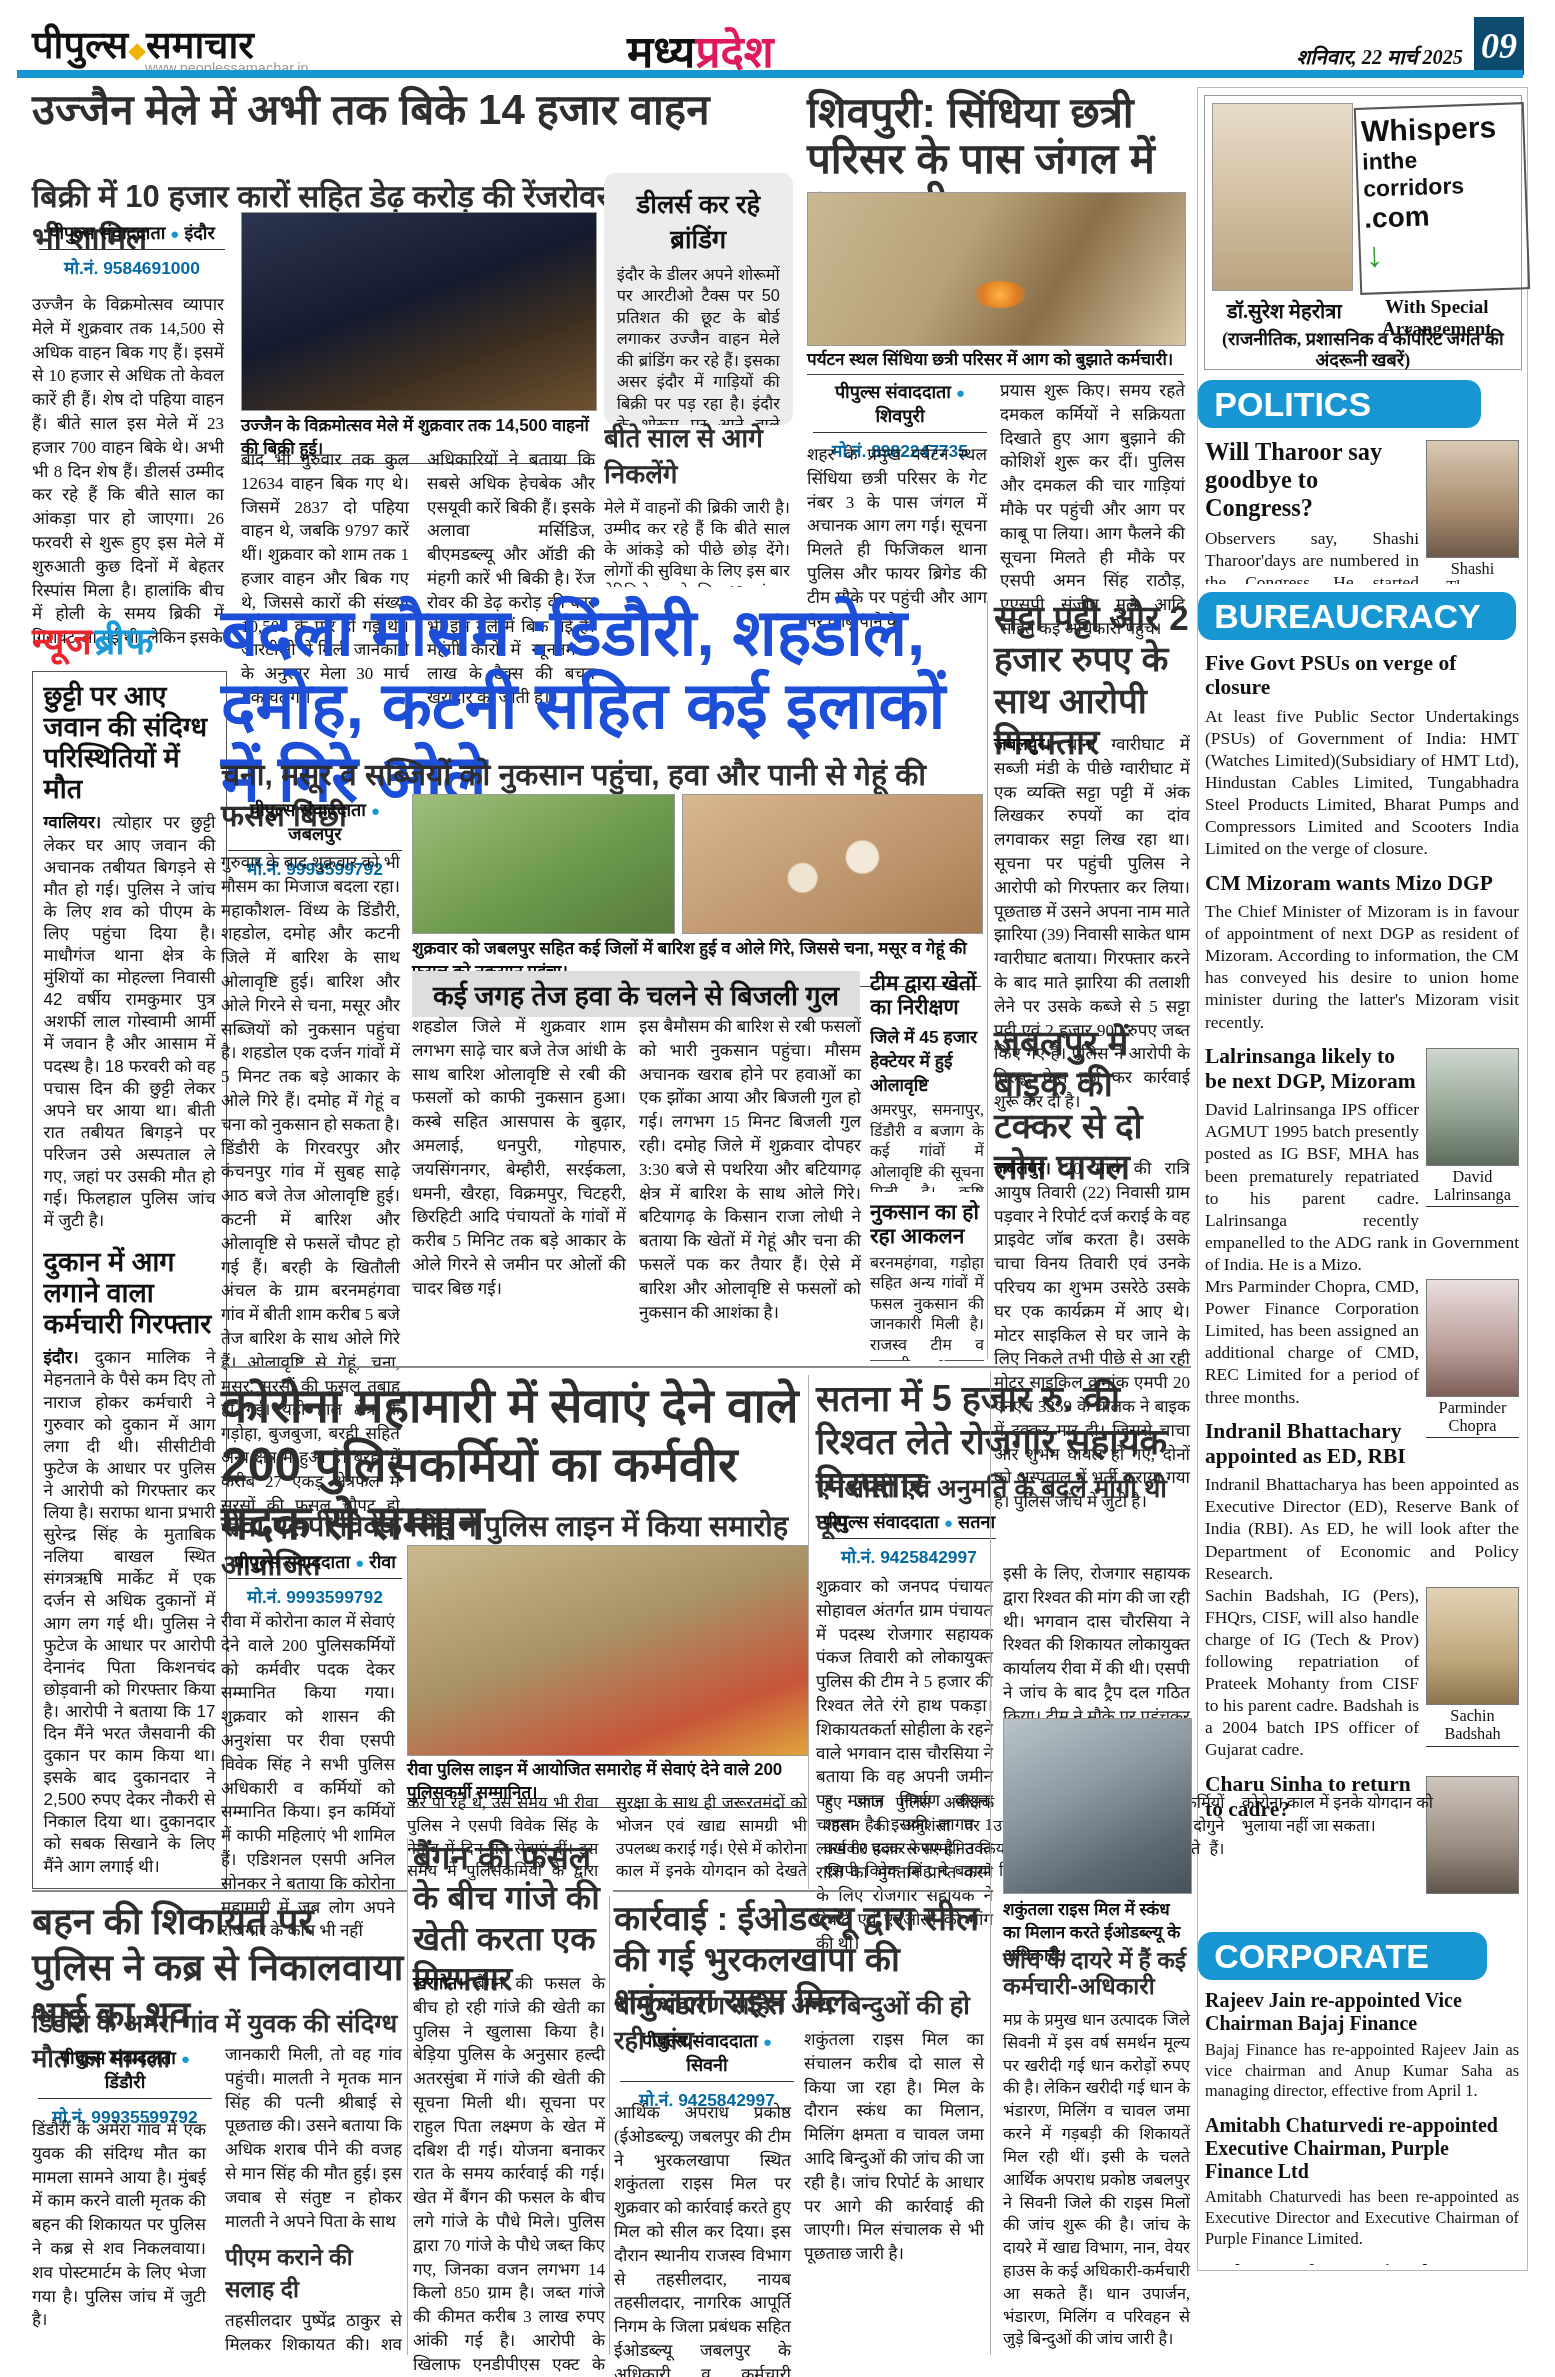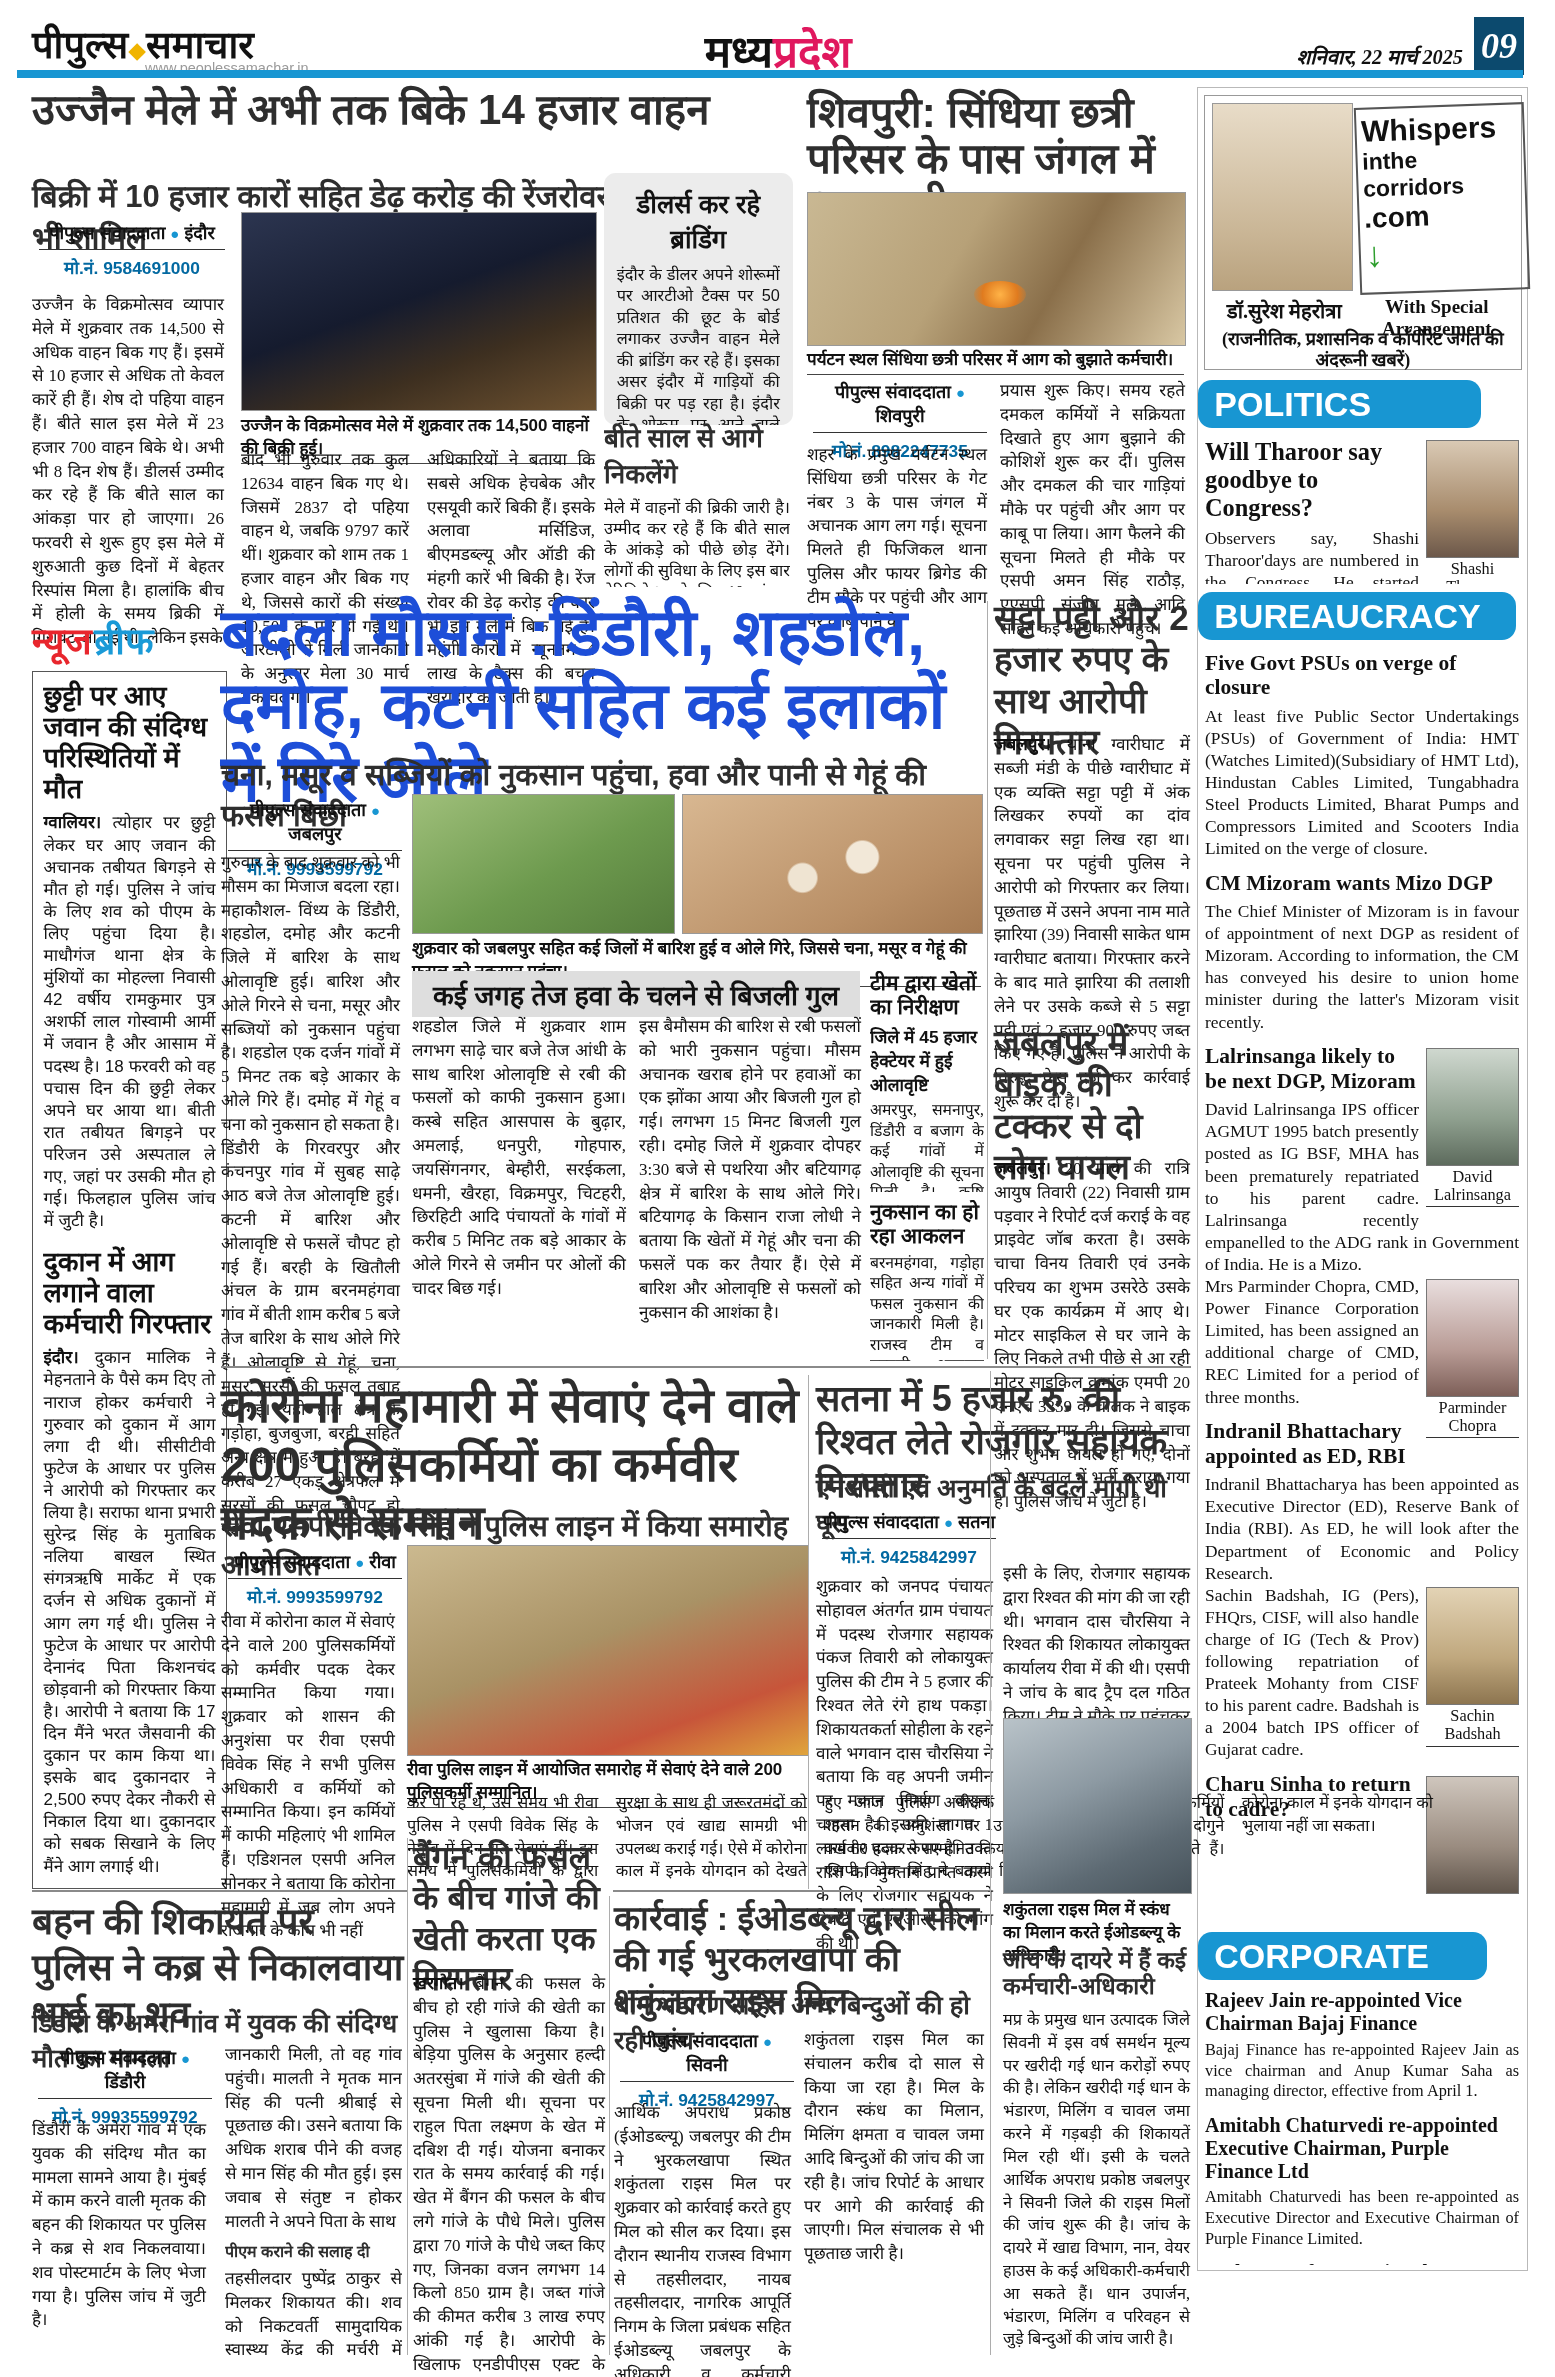--- a/index.html
+++ b/index.html
@@ -34,21 +34,21 @@
 </style>
 </head>
 <body>
 
 <div class="page">
 
   <div class="abs" style="left:32px;top:17.4px;width:279px;">
     <span style="font-size:38px;font-weight:bold;font-family:'Liberation Serif',serif;">पीपुल्स</span><span style="color:#f0b400;font-size:23px;">◆</span><span style="font-size:38px;font-weight:bold;font-family:'Liberation Serif',serif;">समाचार</span>
   </div>
   <div class="abs" style="left:145px;top:60px;font-size:14.5px;color:#9a9a9a;font-family:'Liberation Sans',sans-serif;">www.peoplessamachar.in</div>
-  <div class="abs" style="left:627px;top:20px;width:302px;text-align:center;font-size:44px;font-weight:bold;">
+  <div class="abs" style="left:627px;top:20px;width:302px;text-align:left;font-size:44px;font-weight:bold;">
     <span>मध्य</span><span style="color:#e0185e;">प्रदेश</span>
   </div>
   <div class="abs" style="left:1237px;top:42px;width:226px;text-align:right;font-size:20.3px;font-weight:bold;font-style:italic;">शनिवार, 22 मार्च 2025</div>
   <div class="abs" style="left:1474px;top:17.4px;width:50px;height:58px;background:#0c4a6e;color:#fff;display:flex;align-items:center;justify-content:center;font-size:36px;font-weight:bold;font-style:italic;">09</div>
   <div class="abs" style="left:17.4px;top:70px;width:1506px;height:8.1px;background:#1896d2;"></div>
 
   <div class="abs hl" style="left:32px;top:88px;width:749px;font-size:42px;line-height:1.05;">उज्जैन मेले में अभी तक बिके 14 हजार वाहन</div>
   <div class="abs hl" style="left:32px;top:174px;width:587px;font-size:31px;">बिक्री में 10 हजार कारों सहित डेढ़ करोड़ की रेंजरोवर भी शामिल</div>
   <div class="abs" style="left:39px;top:220px;width:186px;text-align:center;">
     <div class="byline-row"><span>पीपुल्स संवाददाता</span> <span class="dot">●</span> <span>इंदौर</span></div>
@@ -259,21 +259,21 @@
 
   <div class="abs hl" style="left:32px;top:1899px;width:372px;font-size:37px;line-height:1.25;">बहन की शिकायत पर पुलिस ने कब्र से निकालवाया भाई का शव</div>
   <div class="abs hl" style="left:32px;top:2005px;width:372px;font-size:25.6px;">डिंडौरी के अमेरा गांव में युवक की संदिग्ध मौत का मामला</div>
   <div class="abs" style="left:38px;top:2045px;width:174px;text-align:center;">
     <div class="byline-row"><span>पीपुल्स संवाददाता</span> <span class="dot">●</span> <span>डिंडौरी</span></div>
     <div class="phone">मो.नं. 99935599792</div>
   </div>
   <div class="abs body-txt" style="left:32px;top:2118px;width:174px;height:235px;">डिंडौरी के अमेरा गांव में एक युवक की संदिग्ध मौत का मामला सामने आया है। मुंबई में काम करने वाली मृतक की बहन की शिकायत पर पुलिस ने कब्र से शव निकलवाया। शव पोस्टमार्टम के लिए भेजा गया है। पुलिस जांच में जुटी है।</div>
   <div class="abs" style="left:225px;top:2043px;width:177px;height:312px;overflow:hidden;">
     <div class="body-txt">जानकारी मिली, तो वह गांव पहुंची। मालती ने मृतक मान सिंह की पत्नी श्रीबाई से पूछताछ की। उसने बताया कि अधिक शराब पीने की वजह से मान सिंह की मौत हुई। इस जवाब से संतुष्ट न होकर मालती ने अपने पिता के साथ</div>
-    <div class="hl" style="font-size:16px;margin:7px 0 4.6px;">पीएम कराने की सलाह दी</div>
+    <div class="hl" style="font-size:23px;margin:7px 0 4.6px;">पीएम कराने की सलाह दी</div>
     <div class="body-txt">तहसीलदार पुष्पेंद्र ठाकुर से मिलकर शिकायत की। शव को निकटवर्ती सामुदायिक स्वास्थ्य केंद्र की मर्चुरी में रखवाया गया। जांच के बाद ही मौत के कारण स्पष्ट होंगे।</div>
   </div>
 
   <div class="abs hl" style="left:413px;top:1838px;width:192px;font-size:33px;line-height:1.22;">बैंगन की फसल के बीच गांजे की खेती करता एक गिरफ्तार</div>
   <div class="abs body-txt" style="left:413px;top:1972px;width:192px;height:380px;">
     <span class="city">खरगोन।</span> <span>बैंगन की फसल के बीच हो रही गांजे की खेती का पुलिस ने खुलासा किया है। बेड़िया पुलिस के अनुसार हल्दी अतरसुंबा में गांजे की खेती की सूचना मिली थी। सूचना पर राहुल पिता लक्ष्मण के खेत में दबिश दी गई। योजना बनाकर रात के समय कार्रवाई की गई। खेत में बैंगन की फसल के बीच लगे गांजे के पौधे मिले। पुलिस द्वारा 70 गांजे के पौधे जब्त किए गए, जिनका वजन लगभग 14 किलो 850 ग्राम है। जब्त गांजे की कीमत करीब 3 लाख रुपए आंकी गई है। आरोपी के खिलाफ एनडीपीएस एक्ट के तहत कार्रवाई की गई है।</span>
   </div>
 
   <div class="abs hl" style="left:614px;top:1898px;width:372px;font-size:34px;line-height:1.2;">कार्रवाई : ईओडब्ल्यू द्वारा सील की गई भुरकलखापा की शकुंतला राइस मिल</div>
   <div class="abs hl" style="left:614px;top:1987px;width:372px;font-size:25.6px;">धान भंडारण सहित अन्य बिन्दुओं की हो रही जांच</div>

